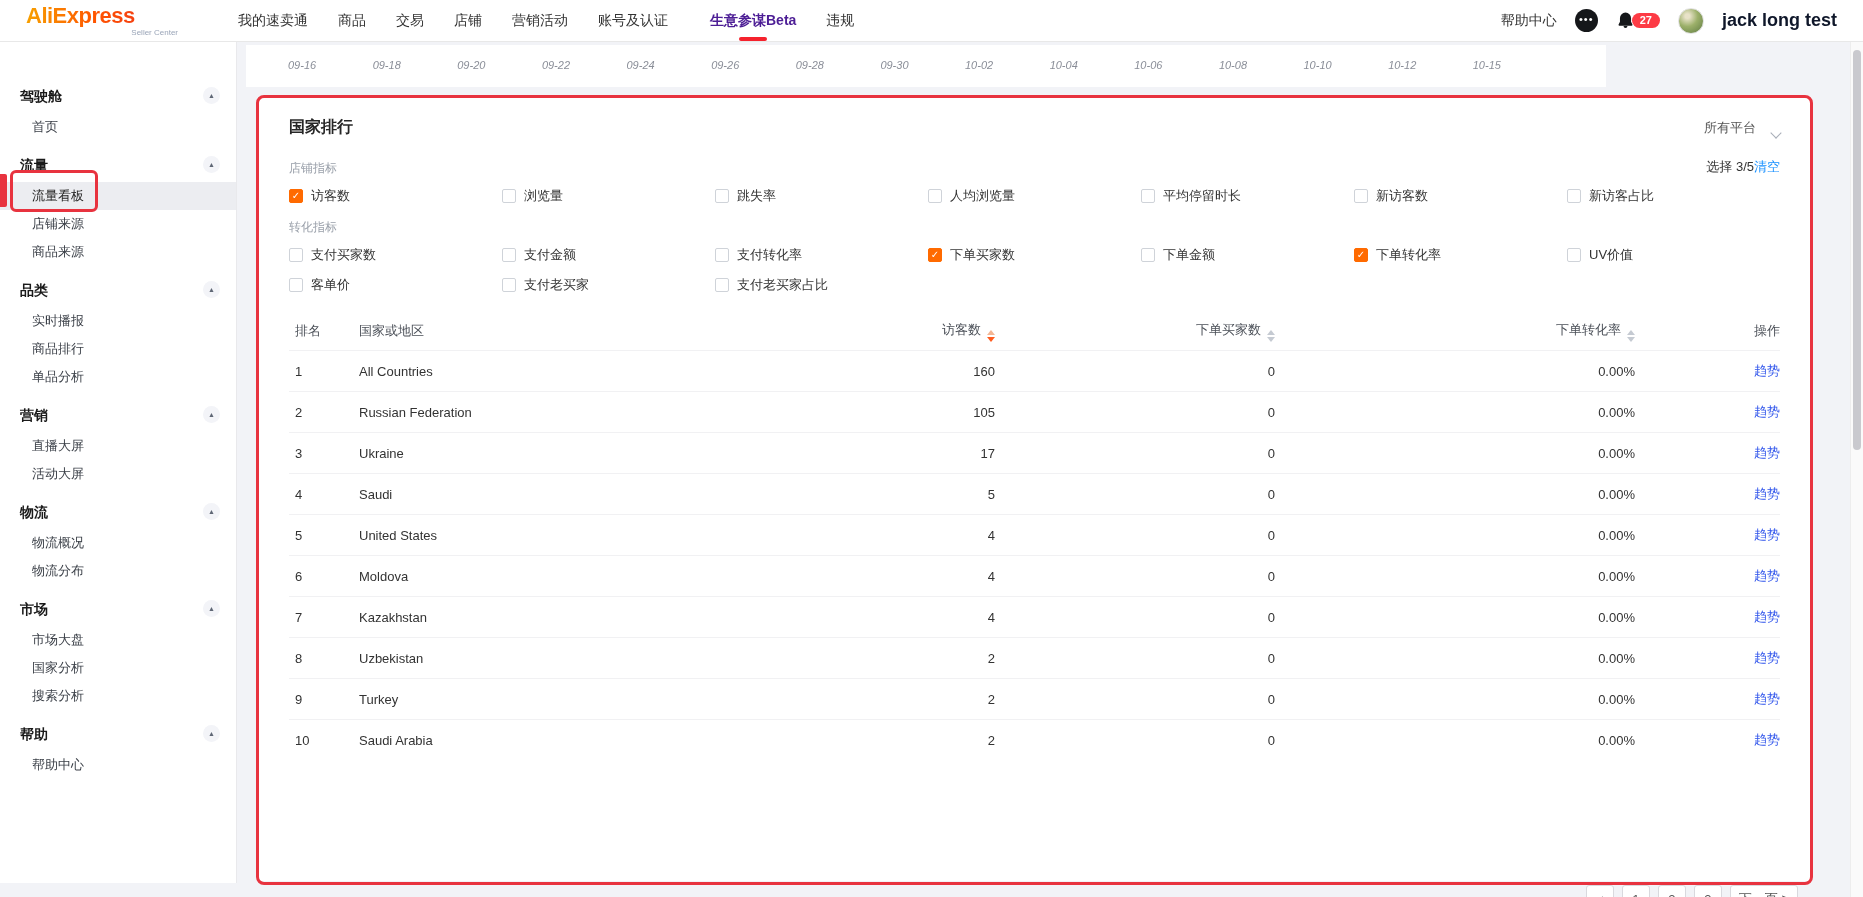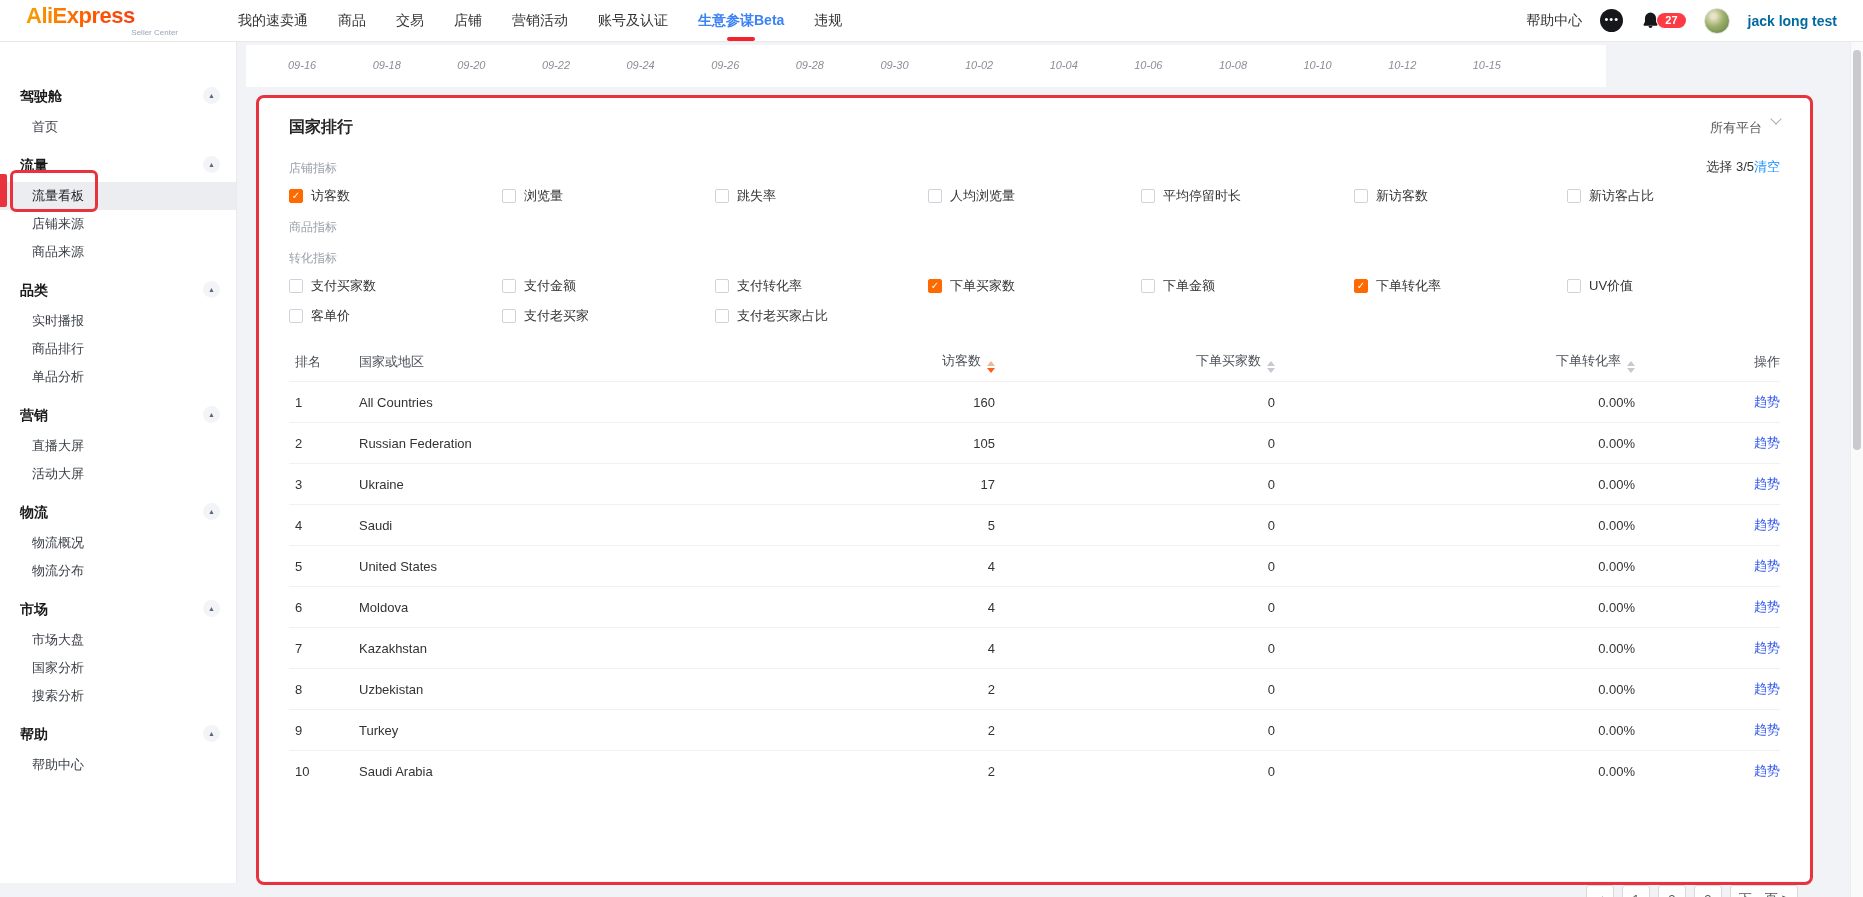--- a/index.html
+++ b/index.html
@@ -17,21 +17,21 @@
   }
   .logo-wrap { display:flex; flex-direction:column; line-height:1; width:160px; }
   .logo-title {
     font-size:22px; font-weight:bold; letter-spacing:-0.5px;
     background:linear-gradient(90deg,#f7a000 0%,#ff5200 45%,#e62a2a 100%);
     -webkit-background-clip:text; background-clip:text; color:transparent;
   }
   .logo-sub { font-size:8px; color:#9aa5b8; align-self:flex-end; margin-top:2px; margin-right:8px; }
   #nav-menu { display:flex; align-items:center; gap:30px; margin-left:52px; }
   .nav-item { font-size:14px; color:#333; cursor:pointer; position:relative; white-space:nowrap; }
-  .nav-item.active { font-weight:bold; color:#3b82f6; }
+  .nav-item.active { font-weight:bold; color:#4c1d95;margin-left:12px; }
   .nav-item.active::after {
     content:""; position:absolute; left:50%; transform:translateX(-50%);
     bottom:-11px; width:28px; height:4px; border-radius:2px; background:#f5222d;
   }
   #nav-right { margin-left:auto; display:flex; align-items:center; gap:18px; }
   .help-link { font-size:14px; color:#333; cursor:pointer; }
   .chat-circle {
     width:23px; height:23px; border-radius:50%; background:#15171a;
     display:flex; align-items:center; justify-content:center; cursor:pointer;
   }
@@ -39,21 +39,21 @@
   .bell-wrap { display:flex; align-items:center; cursor:pointer; }
   .badge {
     background:#fd3b45; color:#fff; font-size:11px; font-weight:bold;
     border-radius:9px; padding:2px 8px; margin-left:-3px; line-height:1;
   }
   .avatar {
     width:26px; height:26px; border-radius:50%;
     background:radial-gradient(circle at 35% 30%, #e8e2c8 10%, #9cb06a 45%, #5d7a40 100%);
     border:1px solid #e2e2e2;
   }
-  .user-name { font-size:14px; font-weight:bold; color:#0369a1; white-space:nowrap;text-align:right; }
+  .user-name { font-size:18px; font-weight:bold; color:#0f172a; white-space:nowrap;text-align:right; }
 
   
   #sidebar {
     position:absolute; left:0; top:42px; width:237px; bottom:14px;
     background:#fff; border-right:1px solid #e9e9ec; padding-top:30px; z-index:5;
   }
   .side-head {
     display:flex; align-items:center; justify-content:space-between;
     padding:9px 16px 9px 20px; margin-top:6px; cursor:pointer;
   }
@@ -78,21 +78,21 @@
     display:flex; justify-content:space-between; padding:14px 105px 0 42px;font-style:italic;
   }
   .date-tick { font-size:11px; color:#8a8e98; white-space:nowrap; }
 
   #country-card {
     position:absolute; left:22px; top:55px; width:1551px; height:784px;
     background:#fff; padding:0 30px;
   }
   .card-head { display:flex; align-items:center; justify-content:space-between; padding-top:20px; }
   .card-title { font-size:16px; font-weight:600; color:#262626; }
-  .platform-select { display:flex; align-items:flex-start; gap:10px; cursor:pointer; }
+  .platform-select { display:flex; align-items:flex-end; gap:16px; cursor:pointer; }
   .platform-label { font-size:13px; color:#555; }
   .chev {
     width:8px; height:8px; border-right:1.6px solid #a8adb8; border-bottom:1.6px solid #a8adb8;
     transform:rotate(45deg); margin-top:-4px;
   }
 
   #metrics { position:relative; margin-top:22px; }
   .sel-info { position:absolute; right:0; top:-2px; font-size:13px; display:flex; }
   .sel-count { color:#333; }
   .clear-link { color:#1890ff; cursor:pointer; }
@@ -305,21 +305,20 @@
             </label>
             <label class="metric-option">
               <span class="cb">✓</span>
               <span class="opt-label">新访客数</span>
             </label>
             <label class="metric-option">
               <span class="cb">✓</span>
               <span class="opt-label">新访客占比</span>
             </label>
           </div>
-          <div class="metric-label">商品指标</div>
           <div class="metric-label">转化指标</div>
           <div class="metric-grid">
             <label class="metric-option">
               <span class="cb">✓</span>
               <span class="opt-label">支付买家数</span>
             </label>
             <label class="metric-option">
               <span class="cb">✓</span>
               <span class="opt-label">支付金额</span>
             </label>

